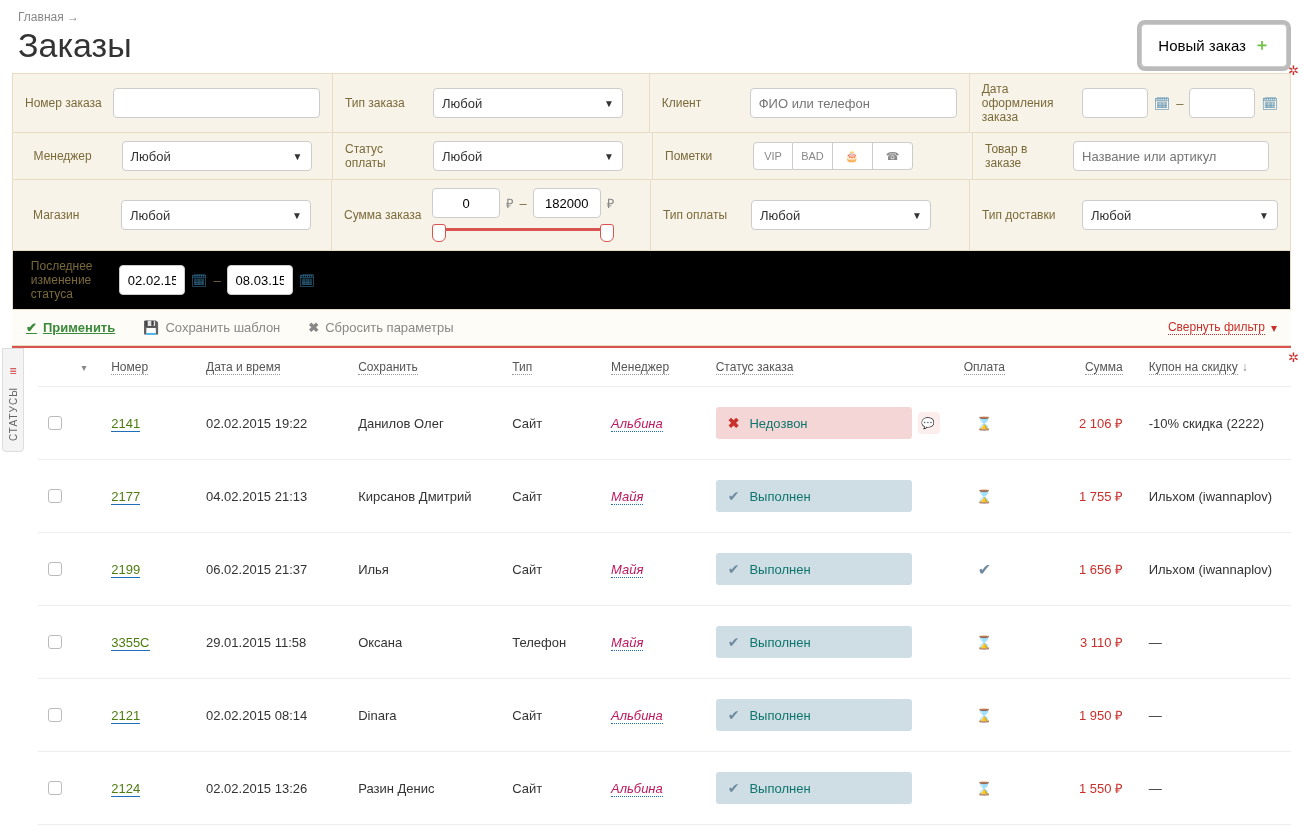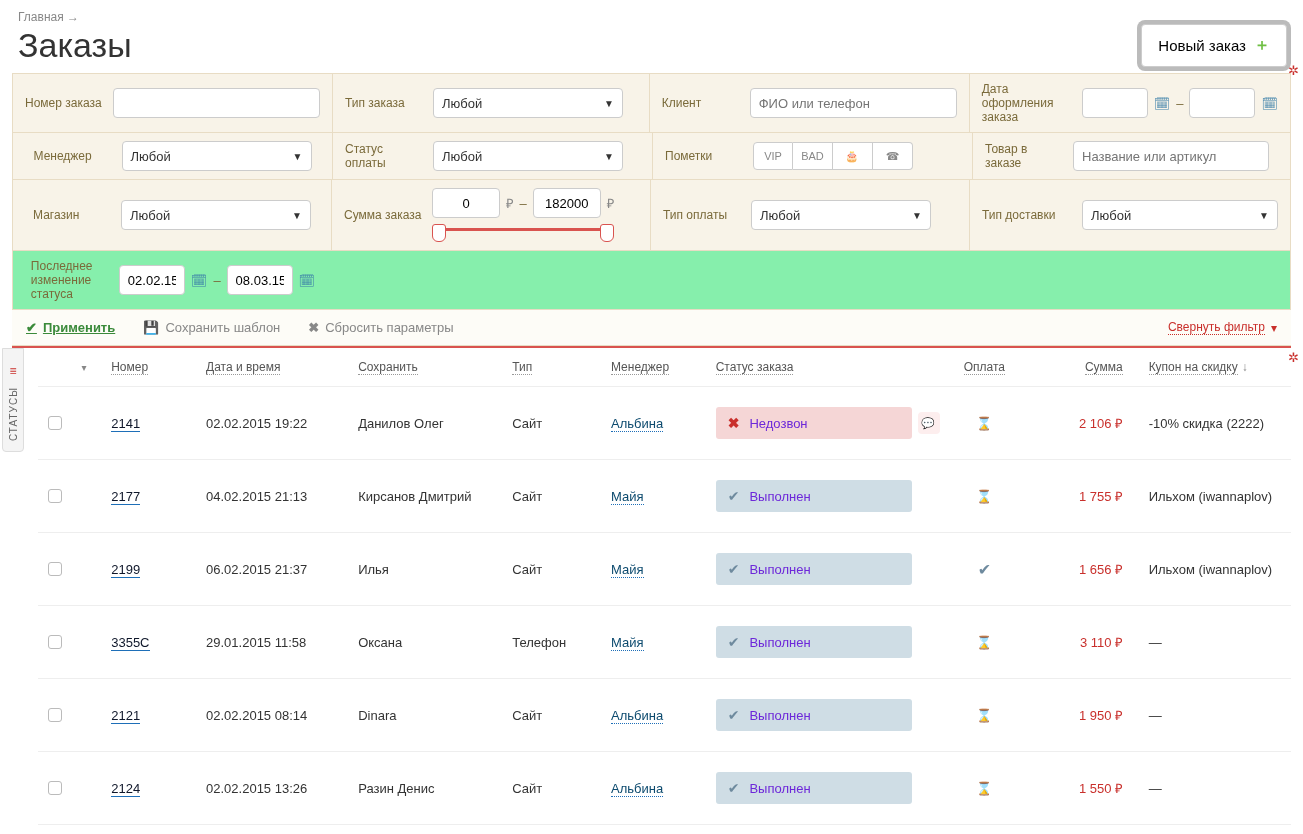--- a/index.html
+++ b/index.html
@@ -38,21 +38,21 @@
 .sum-inputs { display: flex; align-items: center; gap: 6px; }
 .ruble { color: #888; font-size: 13px; }
 .slider-track { position: relative; height: 16px; margin: 4px 4px 0 4px; }
 .slider-line { position: absolute; top: 2px; left: 0; right: 0; height: 3px; background: #d9534f; border-radius: 2px; }
 .slider-handle { position: absolute; top: -2px; width: 14px; height: 18px; background: #fff; border: 1px solid #d9534f; border-radius: 3px 3px 6px 6px; cursor: pointer; }
 .tag-btns { display: flex; gap: 0; }
 .tag-btn { border: 1px solid #ccc; background: #fff; height: 28px; min-width: 40px; padding: 0 8px; font-size: 11px; color: #888; cursor: pointer; display: flex; align-items: center; justify-content: center; }
 .tag-btn:first-child { border-radius: 4px 0 0 4px; }
 .tag-btn:last-child { border-radius: 0 4px 4px 0; }
 .tag-btn + .tag-btn { border-left: none; }
-.filters-row2 { background: #86efac; border: 1px solid #e8dcc4; border-top: none; }
+.filters-row2 { background: #000000; border: 1px solid #e8dcc4; border-top: none; }
 .actions-bar { display: flex; align-items: center; padding: 10px 14px; background: #fdfcf7; border-bottom: 1px solid #e8dcc4; position: relative; }
 .action { display: flex; align-items: center; gap: 6px; margin-right: 28px; font-size: 13px; cursor: pointer; }
 .action.apply { color: #3a8a3a; font-weight: bold; text-decoration: underline; }
 .action.save { color: #888; }
 .action.reset { color: #888; }
 .check-icon { color: #3a8a3a; }
 .disk-icon { color: #aaa; }
 .x-icon { color: #888; font-weight: bold; }
 .collapse-filter { position: absolute; right: 14px; top: 10px; color: #c9302c; font-size: 12px; cursor: pointer; display: flex; align-items: center; gap: 6px; }
 .collapse-filter .txt { border-bottom: 1px dotted #c9302c; }
@@ -72,28 +72,28 @@
 .col-date { width: 154px; }
 .col-buyer { width: 156px; }
 .col-type { width: 100px; }
 .col-mgr { width: 106px; }
 .col-status { width: 236px; }
 .col-pay { width: 72px; text-align: center; }
 .col-sum { width: 104px; text-align: right; }
 .col-coupon { width: 160px; padding-left: 26px; }
 .trow { display: flex; align-items: center; padding: 20px 10px; border-bottom: 1px solid #eee; font-size: 13px; }
 .chk { width: 14px; height: 14px; border: 1px solid #bbb; border-radius: 3px; cursor: pointer; }
-.link { color: #0f172a; border-bottom: 1px solid #1e6fb8; cursor: pointer; }
-.link-mgr { color: #0c4a6e; border-bottom: 1px dotted #1e6fb8; cursor: pointer; }
+.link { color: #4d7c0f; border-bottom: 1px solid #1e6fb8; cursor: pointer; }
+.link-mgr { color: #be185d; border-bottom: 1px dotted #1e6fb8; cursor: pointer; font-style: italic; }
 .status-badge { display: flex; align-items: center; gap: 10px; width: 196px; height: 32px; border-radius: 3px; padding: 0 12px; }
 .status-fail { background: #f5d6d6; }
 .status-done { background: #cfdde5; }
 .status-ico { font-size: 14px; }
 .status-ico.x { color: #c9302c; font-weight: bold; }
-.status-txt { color: #6d28d9; }
+.status-txt { color: #0f766e; }
 .bubble { width: 22px; height: 22px; background: #fdeeee; border-radius: 4px; display: flex; align-items: center; justify-content: center; margin-left: 6px; color: #c9302c; font-size: 11px; cursor: pointer; }
 .hourglass { color: #d98f2e; }
 .pay-check { color: #6e8a9e; font-size: 16px; }
 .sum-val { color: #c9302c; font-weight: 500; }
 .sort-arrow { color: #888; font-size: 10px; cursor: pointer; }
 .coupon-sort { margin-left: 4px; color: #888; }
 </style>
 </head>
 <body>
 

